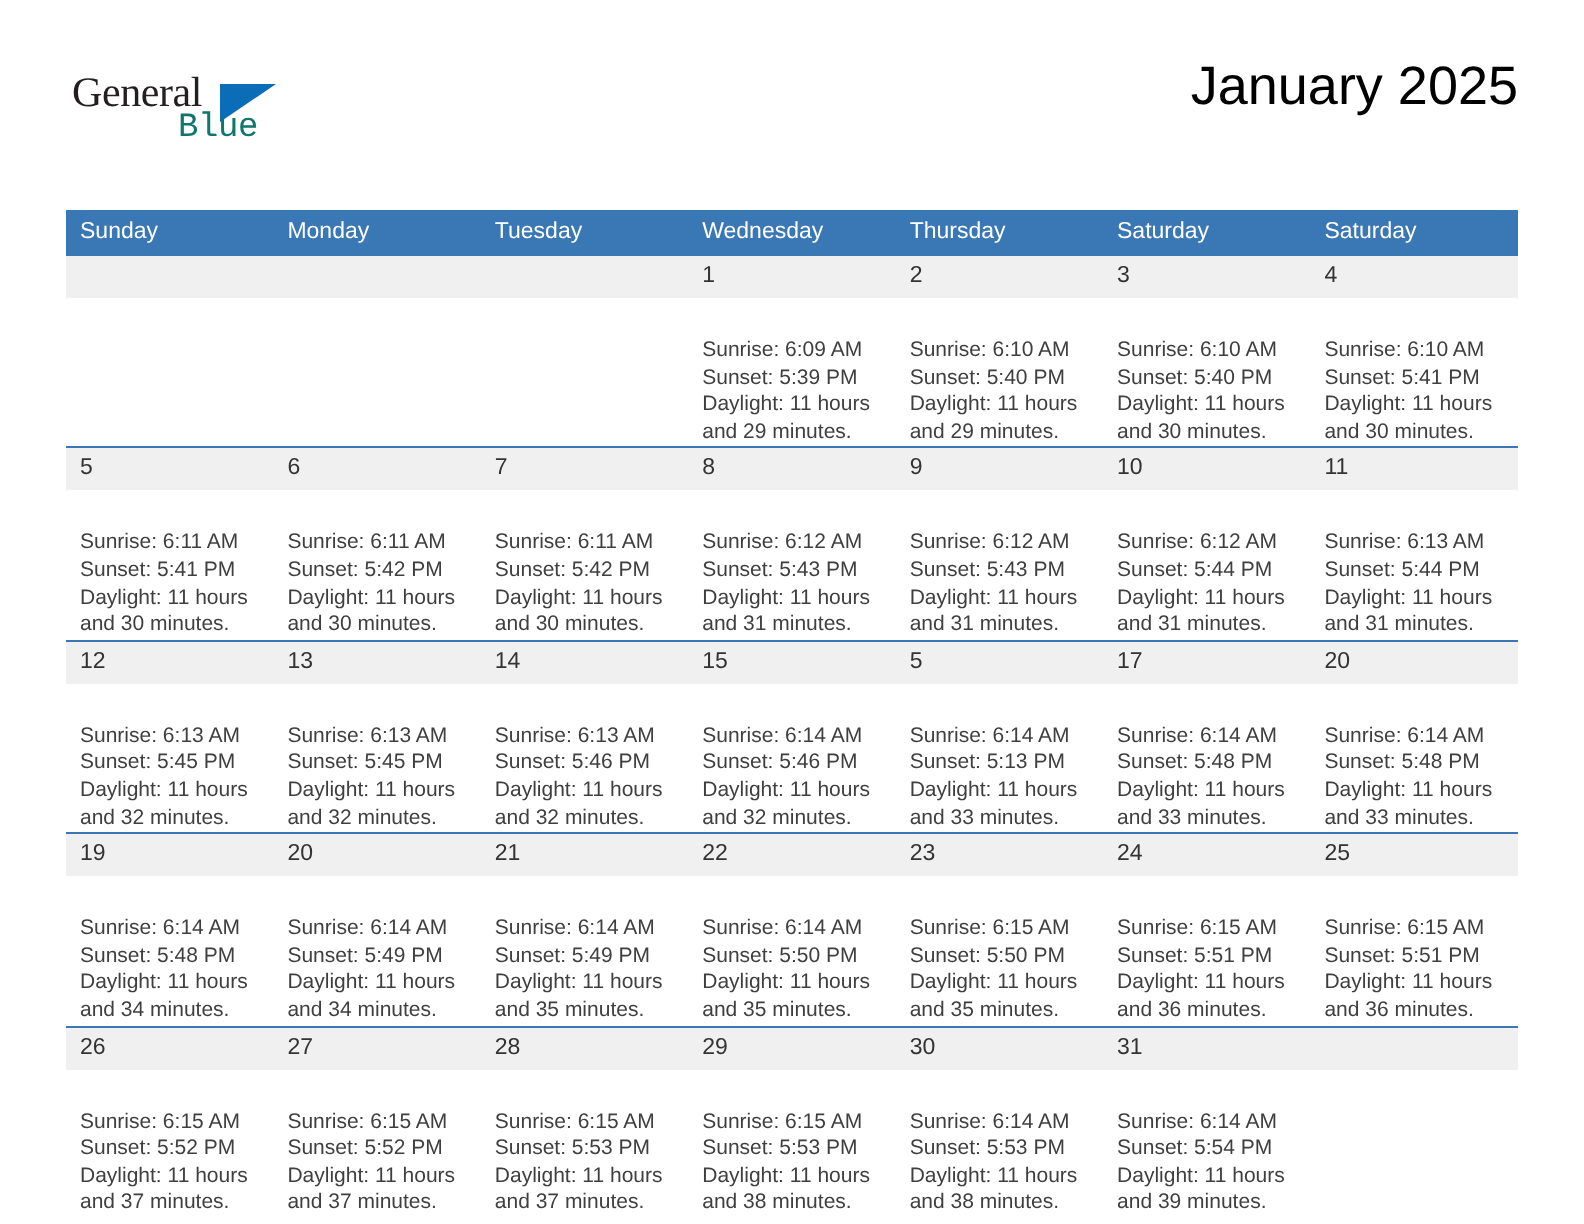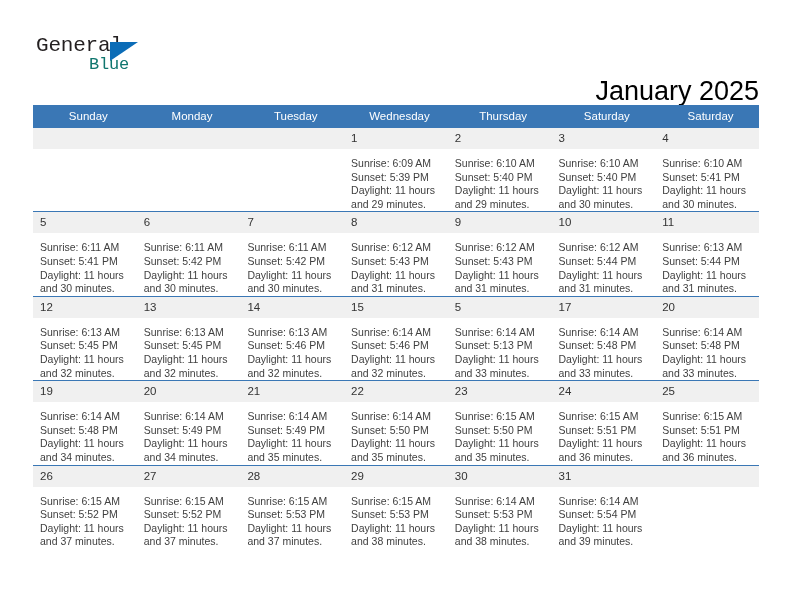--- a/index.html
+++ b/index.html
@@ -36,21 +36,21 @@
     width: 200px;
     height: 52px;
   }
   .logo-general {
     position: absolute;
     left: 3px;
     top: 0px;
     font-size: 21px;
     letter-spacing: -0.2px;
     color: #231f20;
-    font-family: Liberation Mono, monospace;
+    font-family: Liberation Serif, serif;
   }
   .logo-tri {
     position: absolute;
     left: 77px;
     top: 8px;
     width: 0;
     height: 0;
     border-left: 28px solid #0b6cb7;
     border-bottom: 19px solid transparent;
   }
@@ -61,21 +61,20 @@
     font-size: 17px;
     letter-spacing: -0.2px;
     color: #0f766e;
     font-family: Liberation Mono, monospace;
   }
   .title-block {
     position: absolute;
     right: 0;
     top: 0;
     text-align: center;
-    margin-top: 48px;
   }
   .cal-title {
     font-size: 27px;
     color: #000000;
     line-height: 34px;
     white-space: nowrap;
   }
   .cal-subtitle {
     font-size: 13.5px;
     color: #000000;
@@ -91,21 +90,21 @@
     top: 105px;
     width: 726px;
     border-collapse: collapse;
     table-layout: fixed;
   }
   .cal th {
     background: #3a77b5;
     color: #ffffff;
     font-size: 11.5px;
     font-weight: normal;
-    text-align: center;
+    text-align: left;
     padding: 5px 0 5px 7px;
     height: 11px;
     border: none;
   }
   .cal td {
     width: 103.71px;
     height: 74px;
     vertical-align: top;
     padding: 0;
     border-top: 1px solid #3a77b5;
@@ -117,21 +116,21 @@
     font-size: 11.5px;
     color: #333333;
     padding: 4px 0 4px 7px;
     line-height: 13px;
     height: 13px;
   }
   .daynum.empty {
     color: transparent;
   }
   .info {
-    padding: 8px 6px 0 7px;
+    padding: 20px 6px 0 7px;
     font-size: 10.5px;
     line-height: 13.6px;
     color: #3f3f3f;
   }
   .info div {
     white-space: nowrap;
   }
 </style>
 </head>
 <body>

